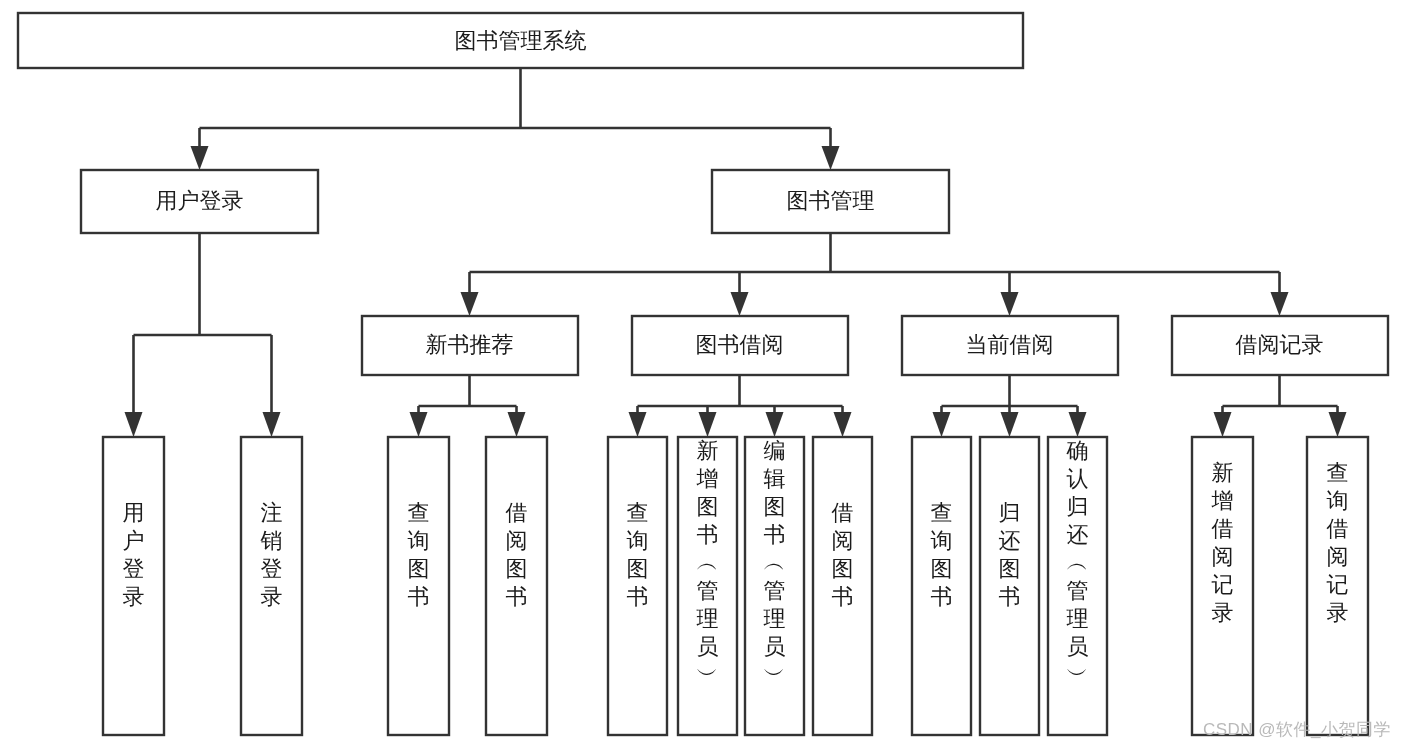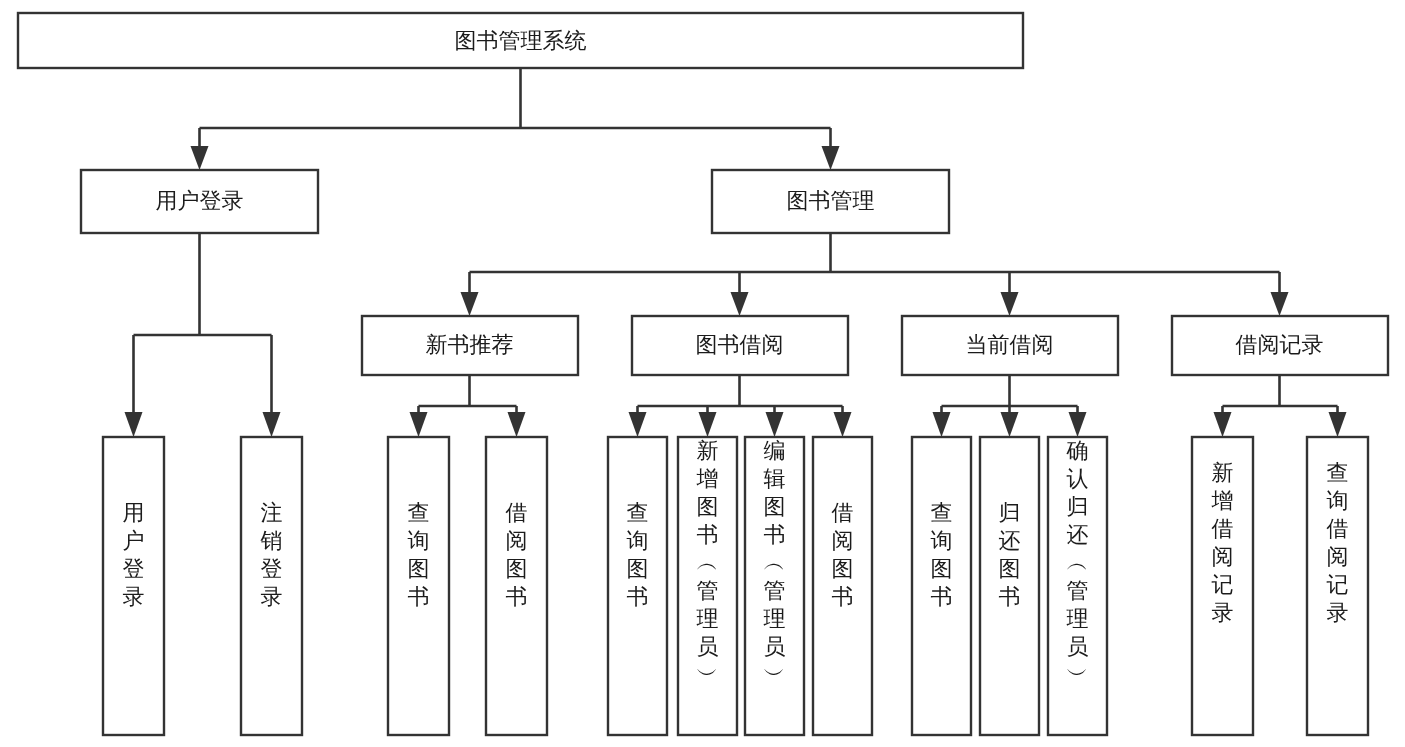--- a/index.html
+++ b/index.html
@@ -235,13 +235,14 @@
       <rect class="node-box" x="1192" y="437" width="61" height="298"></rect>
       <text class="node-label-v vtext" x="1222.5" y="480"><tspan x="1222.5" dy="0">新</tspan><tspan x="1222.5" dy="28">增</tspan><tspan x="1222.5" dy="28">借</tspan><tspan x="1222.5" dy="28">阅</tspan><tspan x="1222.5" dy="28">记</tspan><tspan x="1222.5" dy="28">录</tspan></text>
     </g>
     <g>
       <rect class="node-box" x="1307" y="437" width="61" height="298"></rect>
       <text class="node-label-v vtext" x="1337.5" y="480"><tspan x="1337.5" dy="0">查</tspan><tspan x="1337.5" dy="28">询</tspan><tspan x="1337.5" dy="28">借</tspan><tspan x="1337.5" dy="28">阅</tspan><tspan x="1337.5" dy="28">记</tspan><tspan x="1337.5" dy="28">录</tspan></text>
     </g>
 
   </svg>
 
+  <div class="watermark">CSDN @软件_小贺同学</div>
 </div>
 
 </body></html>

